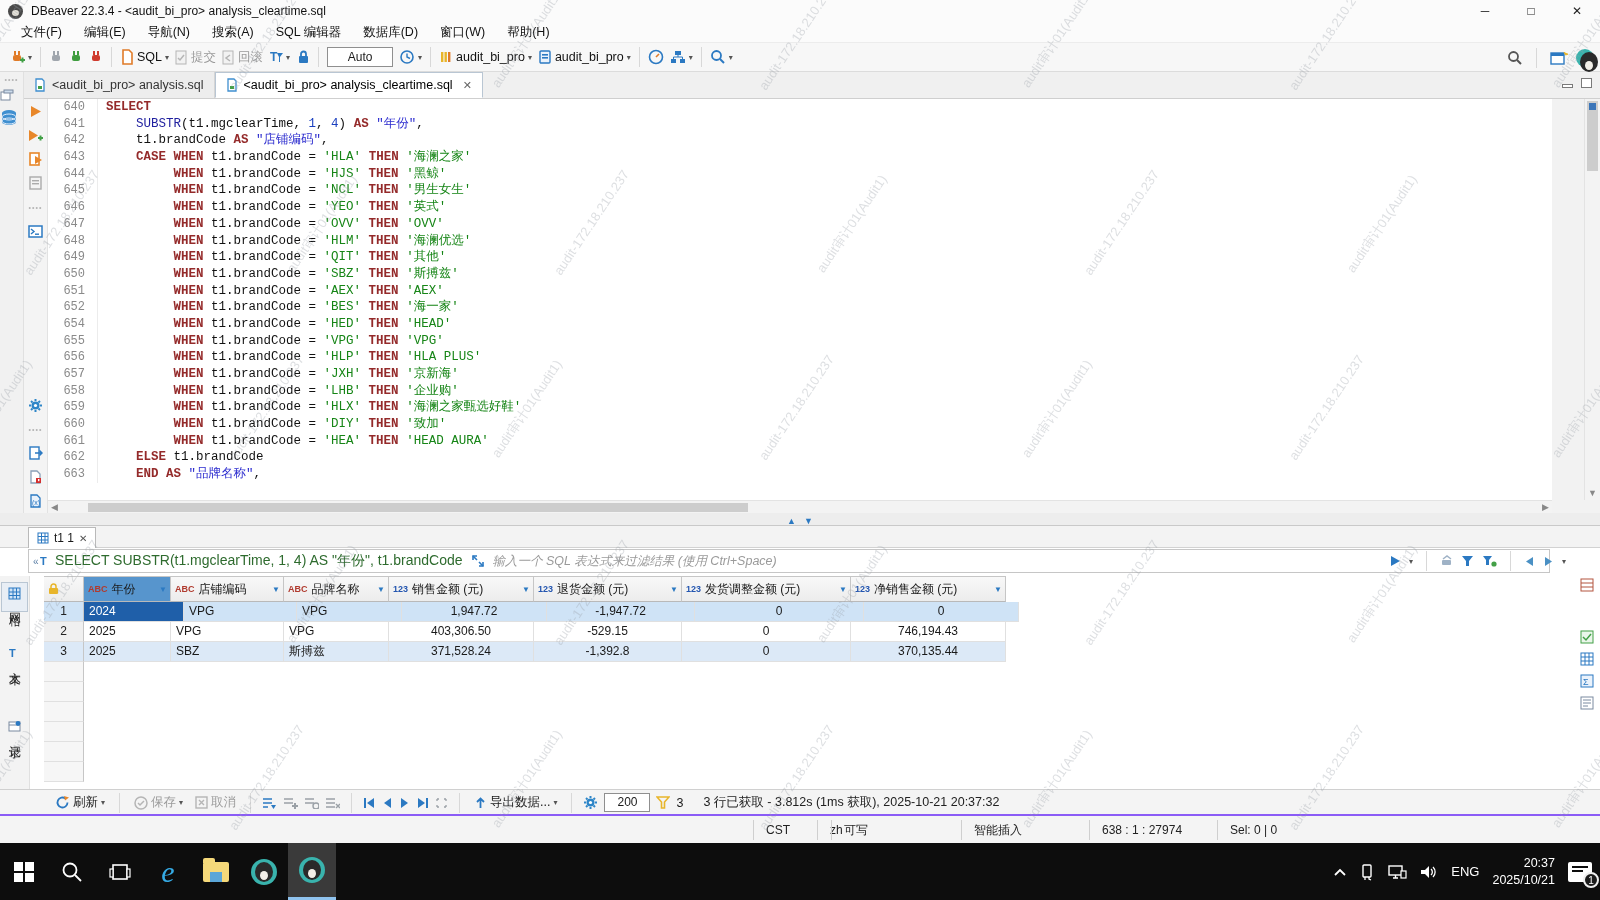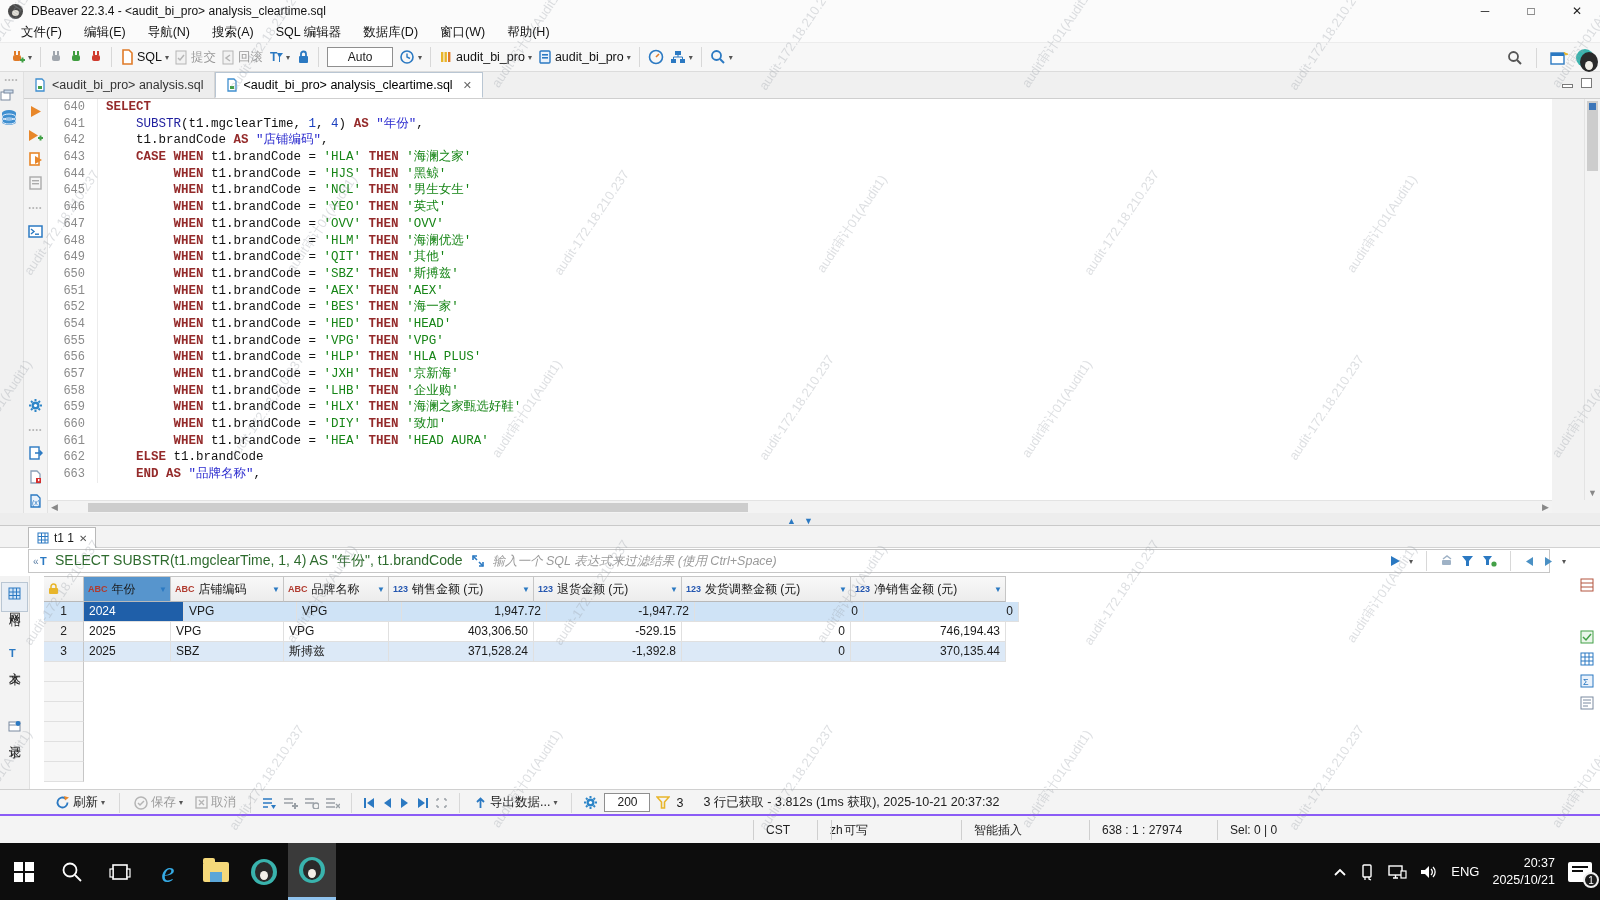--- a/index.html
+++ b/index.html
@@ -83,21 +83,21 @@
 
   .grid { position:absolute; left:44px; top:50px; }
   .g-h { display:flex; }
   .g-hc { height:26px; background:linear-gradient(#f8f8f8,#ececec); border-right:1px solid #c6c6c6; border-bottom:1px solid #b9b9b9; border-top:1px solid #c6c6c6; display:flex; align-items:center; padding:0 4px; position:relative; font-size:12px; }
   .g-hc.sel { background:#5795cd; }
   .g-hc .kind { font-size:9px; font-weight:bold; margin-right:4px; }
   .kind.abc { color:#b03a2e; } .kind.n123 { color:#2456b0; }
   .g-hc .hdd { position:absolute; right:3px; color:#2b79c2; font-size:8px; }
   .g-r { display:flex; }
   .g-c { height:20px; border-right:1px solid #e0e0e0; border-bottom:1px solid #e0e0e0; padding:0 5px; line-height:19px; font-size:12px; white-space:nowrap; overflow:hidden; }
-  .g-c.num { text-align:right; }
+  .g-c.num { text-align:center; }
   .g-rn { background:#f0f0f0; text-align:center; color:#222; border-right:1px solid #c6c6c6; }
   .row-sel .g-c { background:#cfe3f6; }
   .row-alt .g-c { background:#dce9f7; }
   .cell-sel { background:#1f5fa9 !important; color:#fff; }
   .g-empty { background:#f6f6f6; }
 
   .right-strip { position:absolute; right:2px; top:52px; width:22px; display:flex; flex-direction:column; gap:8px; align-items:center; }
 
   .res-toolbar { position:absolute; left:0; top:263px; width:1600px; height:26px; background:#f4f4f4; border-top:1px solid #d0d0d0; display:flex; align-items:center; padding-left:52px; gap:6px; }
   .res-toolbar .lbl { font-size:12.5px; }

